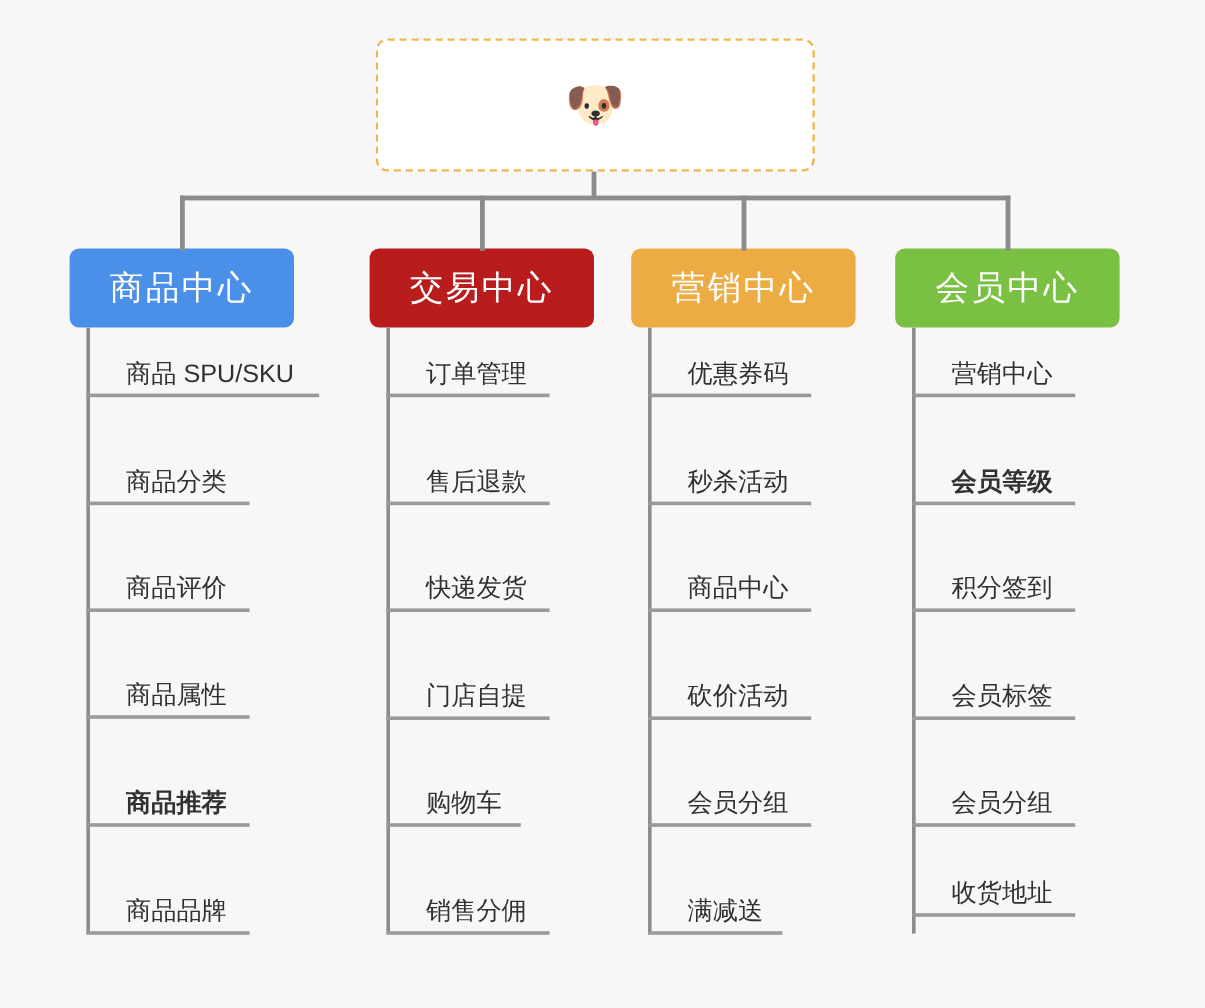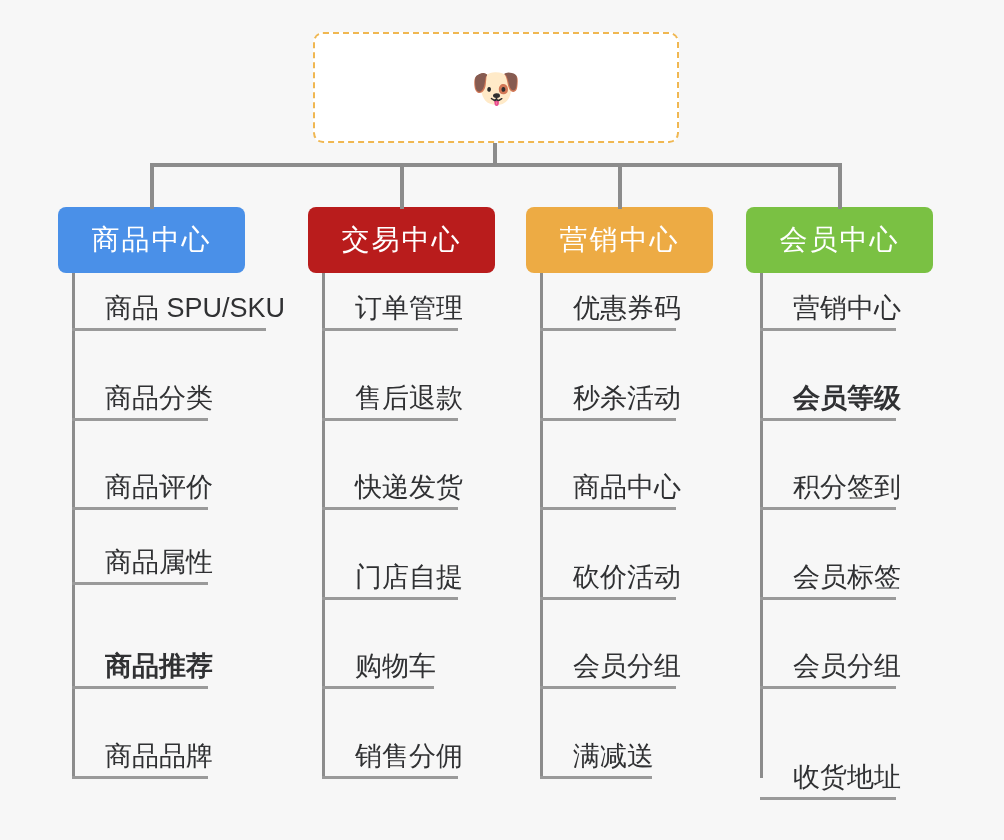--- a/index.html
+++ b/index.html
@@ -108,21 +108,21 @@
     position: absolute;
     left: 14px;
     height: 0;
     border-bottom: 3px solid #9a9a9a;
     box-sizing: border-box;
   }
   .leaf-label {
     position: absolute;
     left: 33px;
     bottom: 6px;
-    font-size: 27px;
+    font-size: 21px;
     color: #303133;
     white-space: nowrap;
     line-height: 1;
   }
 </style>
 </head>
 <body>
 
 <div id="mindmap">
 
@@ -142,21 +142,21 @@
           <div class="leaf-spine" style="height: 504.5px;"></div>
           <div class="leaf" style="top: 55px; width: 194px;">
             <span class="leaf-label">商品 SPU/SKU</span>
           </div>
           <div class="leaf" style="top: 144.5px; width: 136px;">
             <span class="leaf-label">商品分类</span>
           </div>
           <div class="leaf" style="top: 234px; width: 136px;">
             <span class="leaf-label">商品评价</span>
           </div>
-          <div class="leaf" style="top: 309px; width: 136px; text-decoration: underline;">
+          <div class="leaf" style="top: 323px; width: 136px; text-decoration: underline;">
             <span class="leaf-label">商品属性</span>
           </div>
           <div class="leaf" style="top: 413px; width: 136px; font-weight: bold;">
             <span class="leaf-label">商品推荐</span>
           </div>
           <div class="leaf" style="top: 502.5px; width: 136px;">
             <span class="leaf-label">商品品牌</span>
           </div>
         </div>
       </div>
@@ -226,21 +226,21 @@
           </div>
           <div class="leaf" style="top: 234px; width: 136px;">
             <span class="leaf-label">积分签到</span>
           </div>
           <div class="leaf" style="top: 323.5px; width: 136px;">
             <span class="leaf-label">会员标签</span>
           </div>
           <div class="leaf" style="top: 413px; width: 136px;">
             <span class="leaf-label">会员分组</span>
           </div>
-          <div class="leaf" style="top: 524px; width: 136px;">
+          <div class="leaf" style="top: 488px; width: 136px;">
             <span class="leaf-label">收货地址</span>
           </div>
         </div>
       </div>
     </div>
 
 <div class="conn conn-drop" style="left: 149.5px;"></div>
     <div class="conn conn-drop" style="left: 399.5px;"></div>
     <div class="conn conn-drop" style="left: 617.5px;"></div>
     <div class="conn conn-drop" style="left: 837.5px;"></div>

